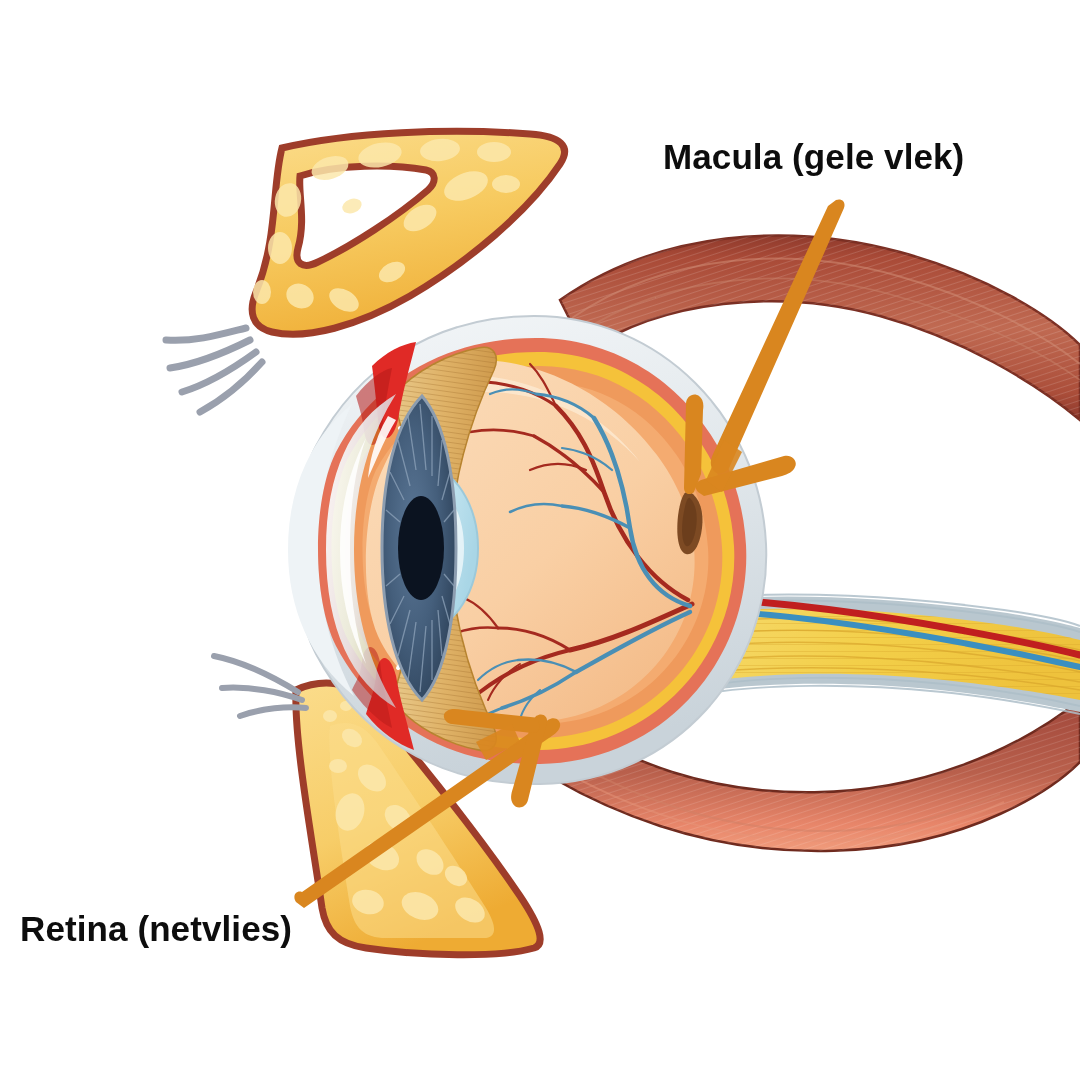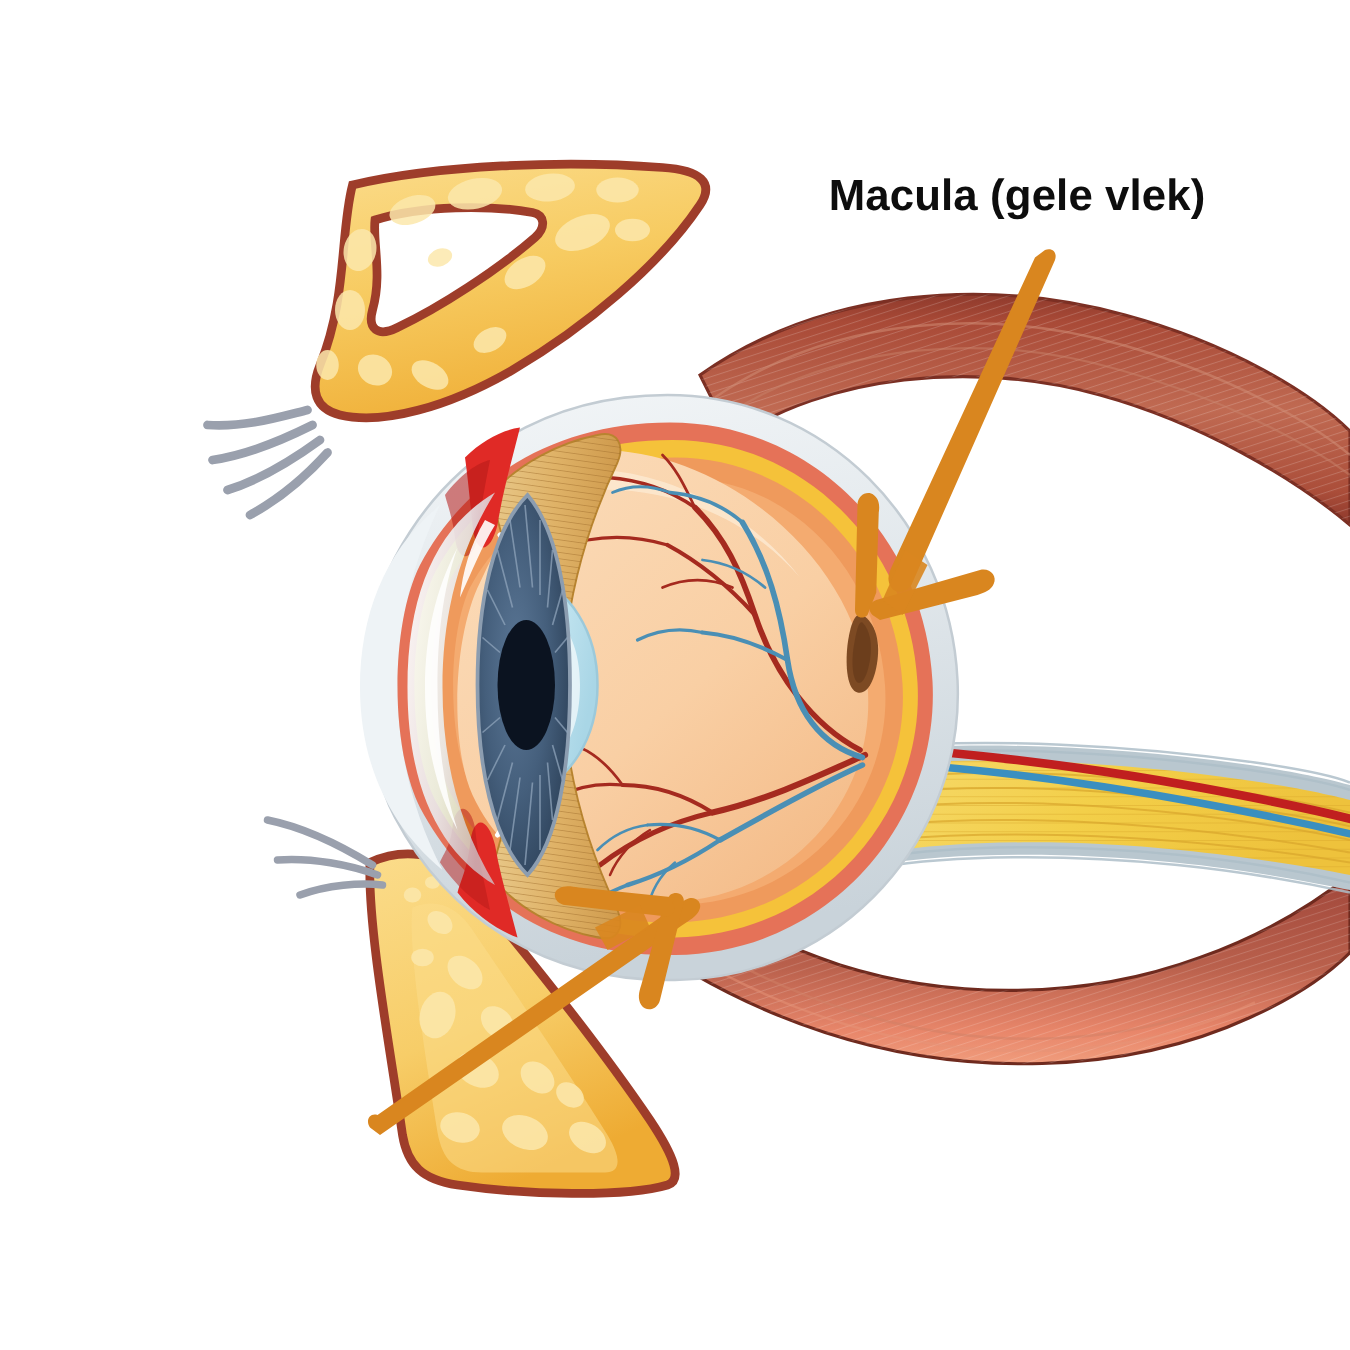--- a/index.html
+++ b/index.html
@@ -418,14 +418,15 @@
       <path d="M536,716 C542,712 548,716 547,722 L528,800 C526,808 517,810 513,804
                C510,799 511,794 513,788 L531,724 Z"></path>
       <path d="M538,722 C542,728 538,734 532,733 L452,724 C444,723 441,714 447,711
                C451,708 457,709 463,710 L540,718 Z"></path>
       <path d="M520,742 L486,760 L476,742 L512,724 Z" opacity="0.9"></path>
     </g>
   </svg>
 
   <div class="label" id="label-macula">Macula (gele vlek)</div>
 
+  <div class="label" id="label-retina">Retina (netvlies)</div>
 
 </div>
 
 </body></html>

